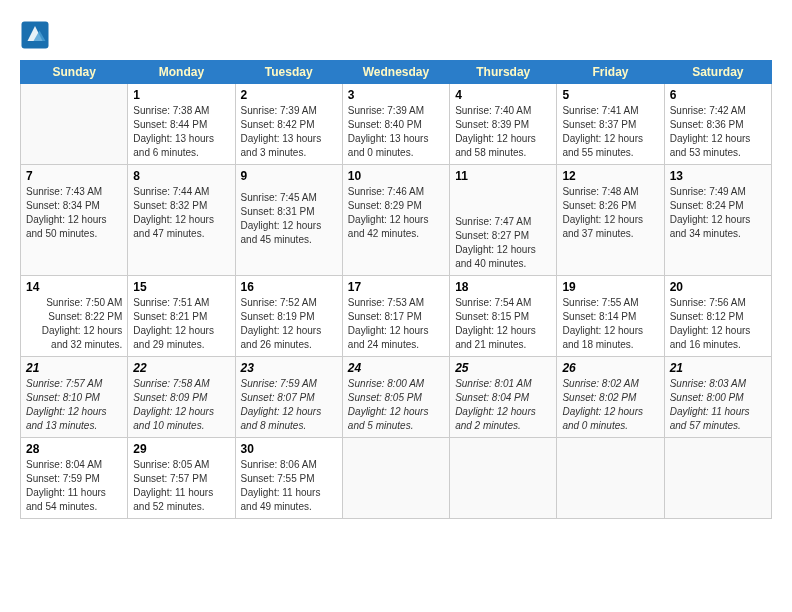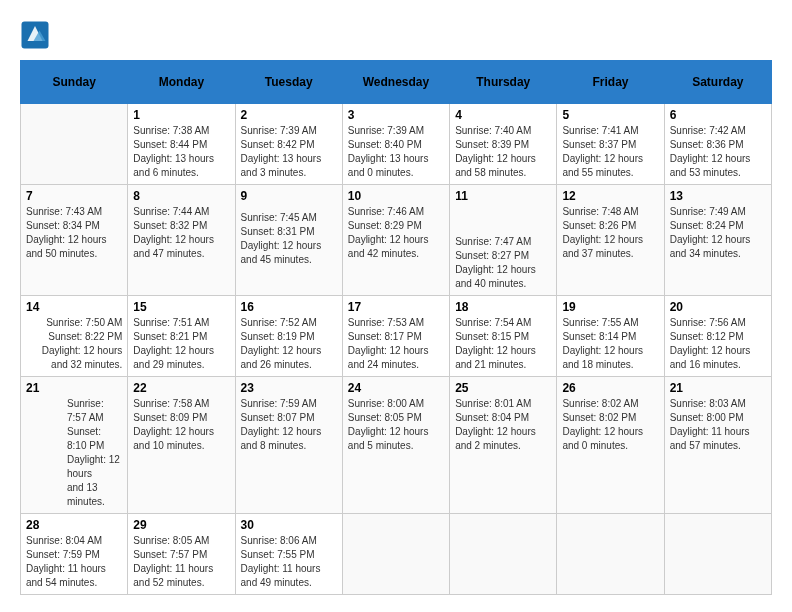--- a/index.html
+++ b/index.html
@@ -44,22 +44,22 @@
       font-size: 14px;
       color: #555;
     }
     .calendar {
       width: 100%;
       border-collapse: collapse;
       font-size: 11px;
     }
     .calendar th {
       background: #2a7dc9;
-      color: #000000;
-      padding: 14px 6px;
+      color: #fef9c3;
+      padding: 4px 6px;
       font-size: 12px;
       font-weight: bold;
       border: 1px solid #2a7dc9;
     }
     .calendar td {
       border: 1px solid #ccc;
       vertical-align: top;
       padding: 4px 5px;
       width: calc(100%/7);
       min-height: 80px;
@@ -253,24 +253,24 @@
 and 18 minutes.</div>
         </td>
         <td>
           <span class="day-num">20</span>
           <div class="day-info" style="white-space: pre-line;">Sunrise: 7:56 AM
 Sunset: 8:12 PM
 Daylight: 12 hours
 and 16 minutes.</div>
         </td>
       </tr>
-      <tr style="background-color: #0ea5e9;">
+      <tr style="background-color: #0ea5e9; font-style: italic;">
         <td>
           <span class="day-num">21</span>
-          <div class="day-info" style="white-space: pre-line; margin-left: 41px;">Sunrise: 7:57 AM
+          <div class="day-info" style="white-space: pre-line;">Sunrise: 7:57 AM
 Sunset: 8:10 PM
 Daylight: 12 hours
 and 13 minutes.</div>
         </td>
         <td>
           <span class="day-num">22</span>
           <div class="day-info" style="white-space: pre-line;">Sunrise: 7:58 AM
 Sunset: 8:09 PM
 Daylight: 12 hours
 and 10 minutes.</div>

